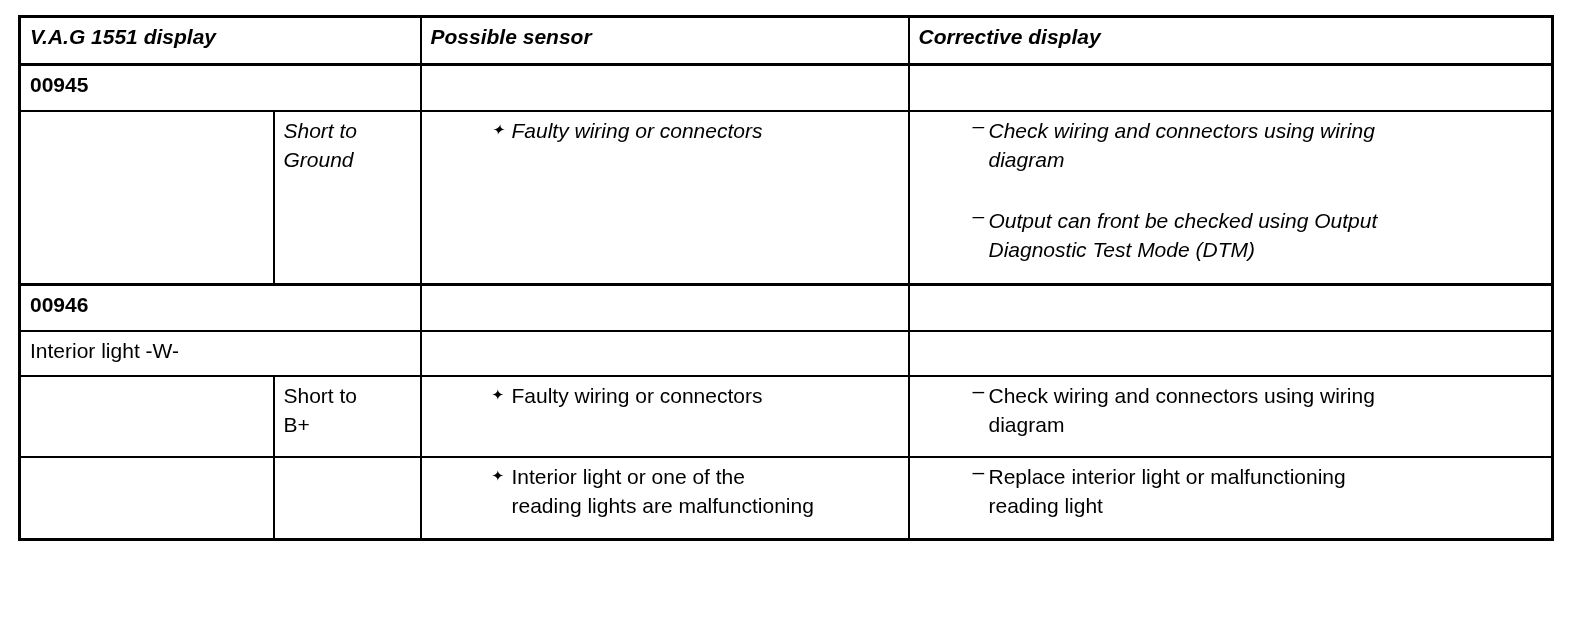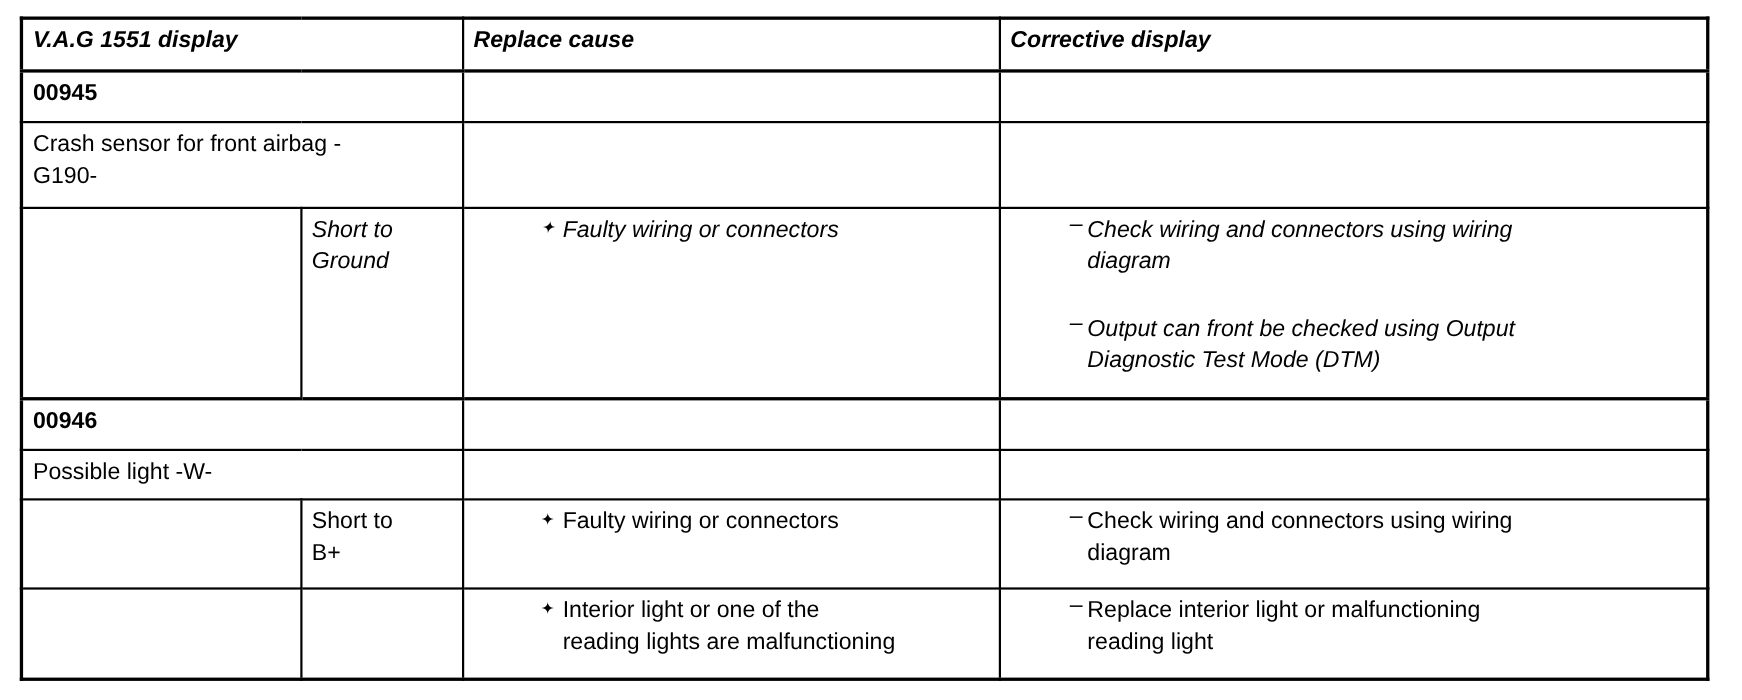--- a/index.html
+++ b/index.html
@@ -65,36 +65,30 @@
   <colgroup>
     <col style="width:254px">
     <col style="width:147px">
     <col style="width:488px">
     <col style="width:644px">
   </colgroup>
 
   <tbody>
       <tr class="thick-bottom" style="height:48px">
     <td colspan="2" class="b">V.A.G 1551 display</td>
-    <td class="b">Replace cause</td>
+    <td class="b">Possible sensor</td>
     <td class="b">Corrective display</td>
   </tr>
 
   <tr style="height:46px">
     <td colspan="2" class="b">00945</td>
     <td></td>
     <td></td>
   </tr>
 
-  <tr style="height:78px">
-    <td colspan="2"><span class="ml">Crash sensor for front airbag -
-G190-</span></td>
-    <td></td>
-    <td></td>
-  </tr>
 
   <tr class="thick-bottom" style="height:174px">
     <td></td>
     <td><span class="ml">Short to
 Ground</span></td>
     <td class="cause-cell">
       <div class="cause-item">
         <span class="bullet-diamond">✦</span>
         <span class="item-text">Faulty wiring or connectors</span>
       </div>
@@ -113,21 +107,21 @@
     </td>
   </tr>
 
   <tr style="height:46px">
     <td colspan="2" class="b">00946</td>
     <td></td>
     <td></td>
   </tr>
 
   <tr style="height:45px">
-    <td colspan="2"><span class="ml">Possible light -W-</span></td>
+    <td colspan="2"><span class="ml">Interior light -W-</span></td>
     <td></td>
     <td></td>
   </tr>
 
   <tr style="height:81px">
     <td></td>
     <td><span class="ml">Short to
 B+</span></td>
     <td class="cause-cell">
       <div class="cause-item">

